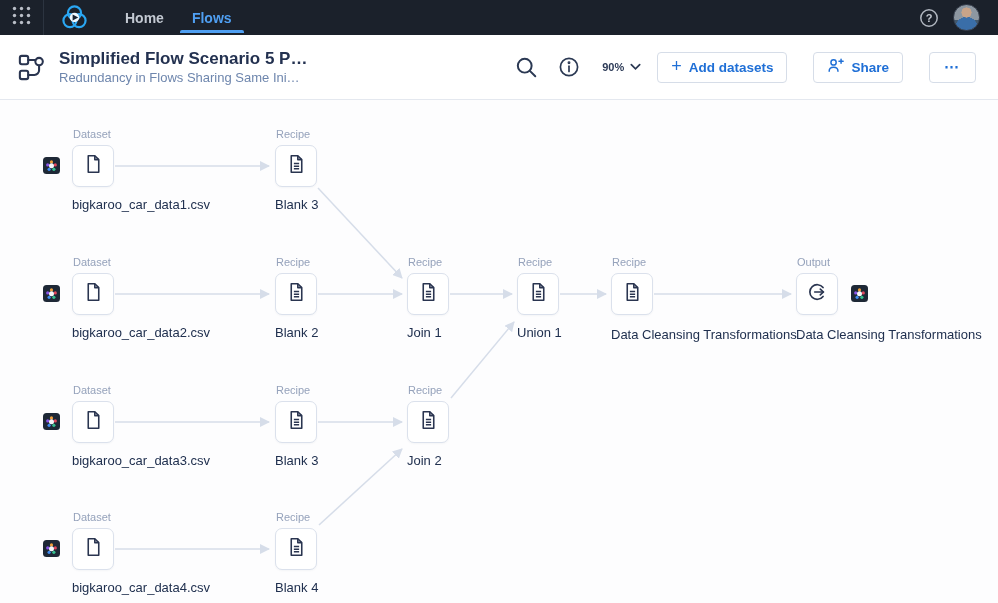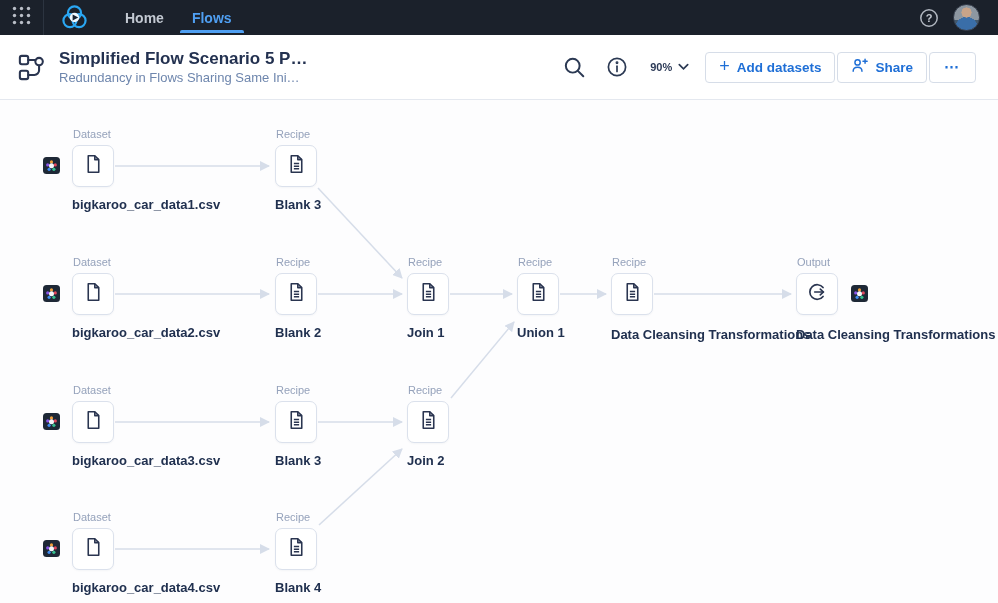--- a/index.html
+++ b/index.html
@@ -35,36 +35,36 @@
   .header{position:absolute; left:0; top:35px; width:998px; height:65px; background:#fff;
     border-bottom:1px solid #e4e8ef; display:flex; align-items:center; padding:0 22px 0 18px;}
   .flow-glyph{margin-right:14px; display:flex;}
   .title-block{display:flex; flex-direction:column; gap:1px; min-width:0;}
   .flow-title{font-size:17px; font-weight:700; color:var(--title); white-space:nowrap;}
   .flow-subtitle{font-size:13px; color:var(--subtitle); white-space:nowrap;}
   .header-right{margin-left:auto; display:flex; align-items:center;}
   .hicon{display:flex; align-items:center; cursor:pointer; margin-left:20px;}
   .zoom-ctl{display:flex; align-items:center; gap:6px; margin-left:22px; cursor:pointer;
     font-size:11px; font-weight:700; color:#2c3a57;}
-  .btn{display:flex; align-items:center; gap:7px; height:31px; padding:0 13px; margin-left:2px;
+  .btn{display:flex; align-items:center; gap:7px; height:31px; padding:0 13px; margin-left:26px;
     border:1px solid #d6dde8; border-radius:4px; background:#fff; cursor:pointer;
     font-family:"Liberation Sans",sans-serif; font-size:13.5px; font-weight:700; color:var(--accent-blue);}
   .btn.first{margin-left:16px;}
   .btn .plus{font-size:18px; font-weight:400; line-height:1; margin-top:-2px;}
   .btn.more{padding:0 14px; font-size:15px; letter-spacing:2px;}
 
   
   .canvas{position:absolute; left:0; top:100px; width:998px; height:503px; background:#fdfdfe;}
   .edges{position:absolute; left:0; top:0; width:998px; height:503px; pointer-events:none;}
   .node{position:absolute; width:42px; height:42px;}
   .node-box{width:42px; height:42px; background:#fff; border:1px solid var(--node-border);
     border-radius:7px; display:flex; align-items:center; justify-content:center; cursor:pointer;
     box-shadow:0 1px 2px rgba(25,40,70,.04);}
   .node-type{position:absolute; top:-17px; left:1px; font-size:11px; color:var(--type-label); white-space:nowrap;}
-  .node-label{position:absolute; top:52px; left:0; font-size:13px; font-weight:700;
+  .node-label{position:absolute; top:52px; left:0; font-size:13px; font-weight:400;
     color:var(--node-label); white-space:nowrap;}
   .node-label.wrap{white-space:normal; width:212px; word-break:break-all; line-height:1.6;}
   .badge{position:absolute; top:12px; width:17px; height:17px; cursor:pointer;}
   .badge.left{left:-29px;}
   .badge.right{right:-30px;}
 </style>
 </head>
 <body>
 
 <div class="navbar">

